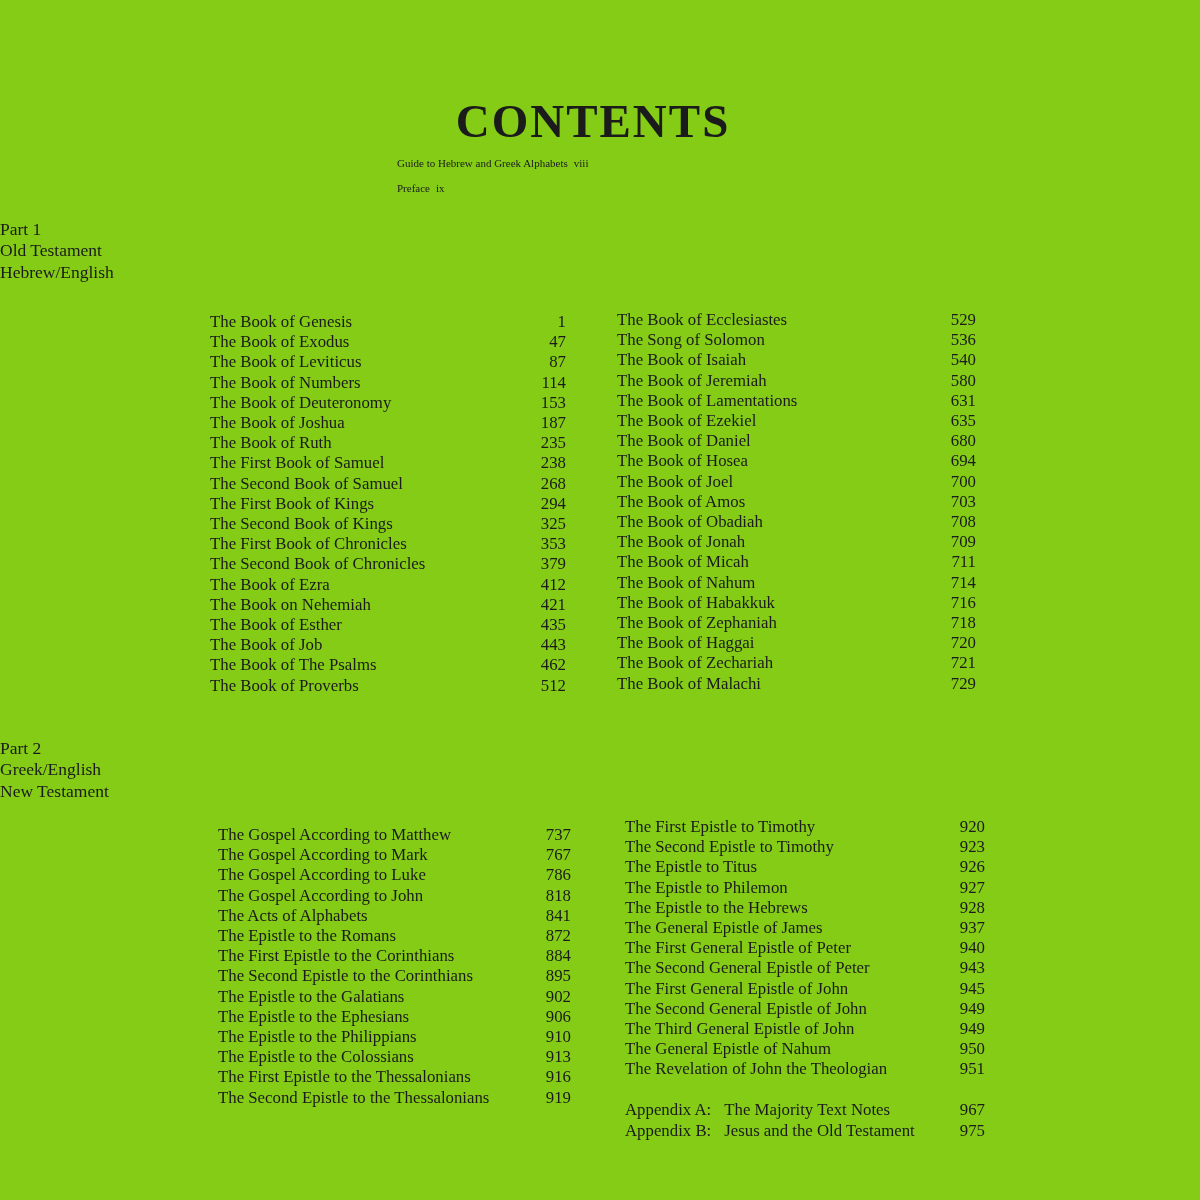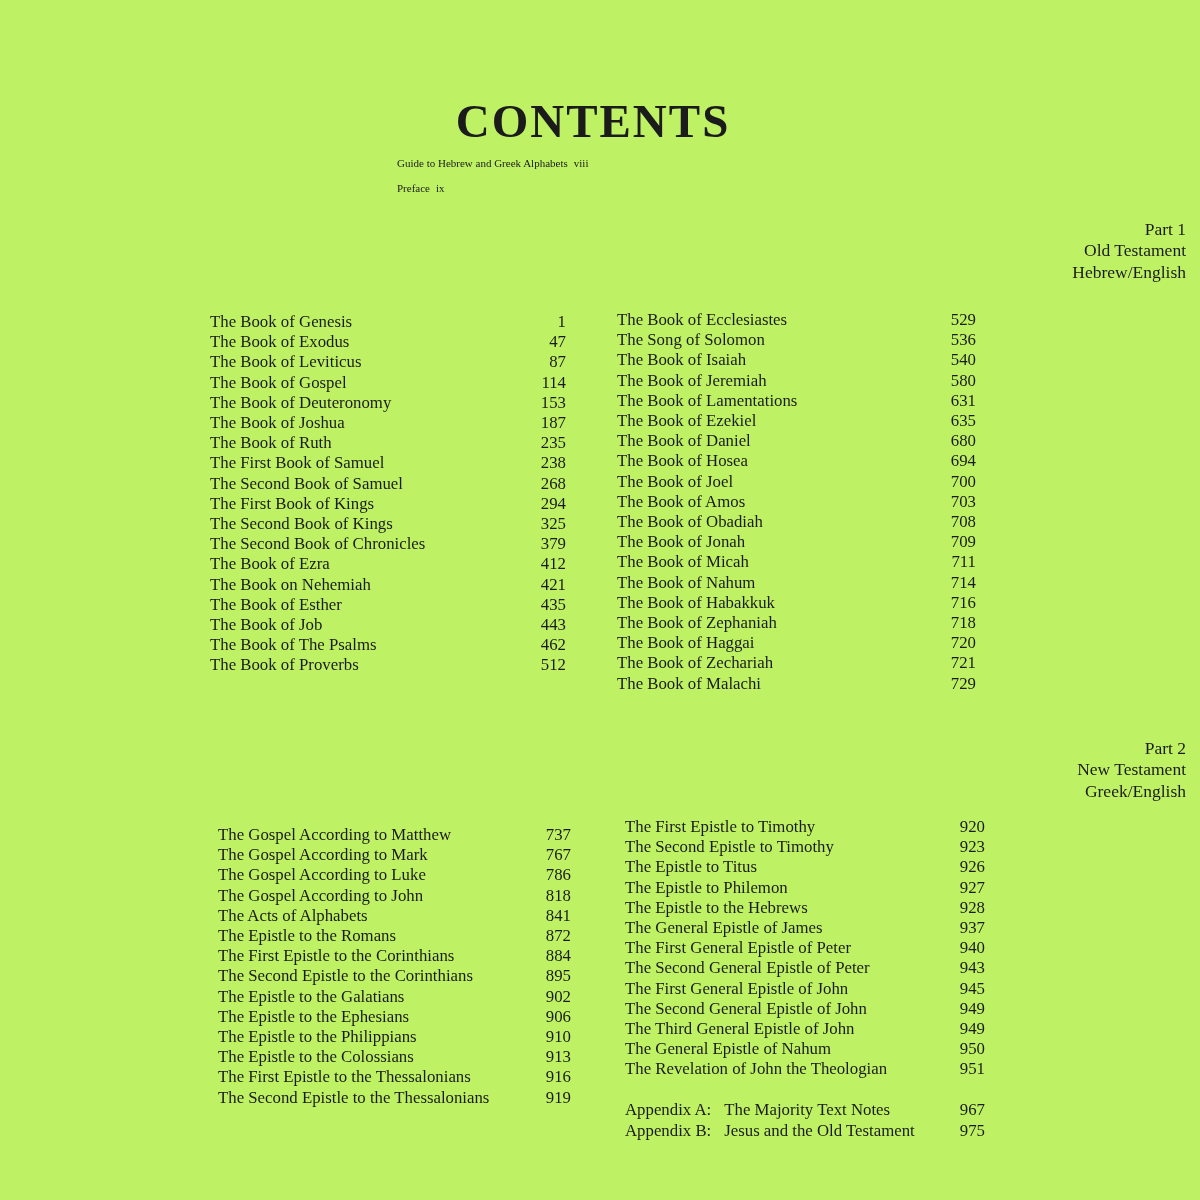--- a/index.html
+++ b/index.html
@@ -2,36 +2,36 @@
 <html><head>
 <meta charset="utf-8">
 <style>
   html,body{margin:0;padding:0;}
   body{
     width:1200px;height:1200px;
     background:#ffffff;
     font-family:"Liberation Serif", serif;
     color:#1b1b1b;
   }
-  .page{position:relative;width:1200px;height:1200px;background:#bef264;overflow:hidden;}
+  .page{position:relative;width:1200px;height:1200px;background:#84cc16;overflow:hidden;}
 
   .title{
     position:absolute;left:0;top:94px;width:1186px;
     text-align:center;
     font-size:47px;font-weight:bold;letter-spacing:2px;
     margin:0;
   }
 
   .front-matter{
     position:absolute;left:397px;top:151px;width:394px;
     font-size:11px;line-height:25px;
   }
 
   .part-heading{
-    position:absolute;left:0;width:1186px;text-align:right;
+    position:absolute;left:0;width:1186px;text-align:left;
     font-size:17.5px;line-height:21.3px;
   }
   .part1-heading{top:219px;}
   .part2-heading{top:738px;}
 
   .col{position:absolute;font-size:16.8px;}
   .col .row{display:flex;line-height:20.2px;}
   .ot-left {left:210px;top:312px;width:356px;}
   .ot-right{left:617px;top:310px;width:359px;}
   .nt-left {left:218px;top:825px;width:353px;}
@@ -69,21 +69,21 @@
       </div>
       <div class="row">
         <span class="ttl">The Book of Exodus</span>
         <span class="pg">47</span>
       </div>
       <div class="row">
         <span class="ttl">The Book of Leviticus</span>
         <span class="pg">87</span>
       </div>
       <div class="row">
-        <span class="ttl">The Book of Gospel</span>
+        <span class="ttl">The Book of Numbers</span>
         <span class="pg">114</span>
       </div>
       <div class="row">
         <span class="ttl">The Book of Deuteronomy</span>
         <span class="pg">153</span>
       </div>
       <div class="row">
         <span class="ttl">The Book of Joshua</span>
         <span class="pg">187</span>
       </div>
@@ -101,20 +101,24 @@
       </div>
       <div class="row">
         <span class="ttl">The First Book of Kings</span>
         <span class="pg">294</span>
       </div>
       <div class="row">
         <span class="ttl">The Second Book of Kings</span>
         <span class="pg">325</span>
       </div>
       <div class="row">
+        <span class="ttl">The First Book of Chronicles</span>
+        <span class="pg">353</span>
+      </div>
+      <div class="row">
         <span class="ttl">The Second Book of Chronicles</span>
         <span class="pg">379</span>
       </div>
       <div class="row">
         <span class="ttl">The Book of Ezra</span>
         <span class="pg">412</span>
       </div>
       <div class="row">
         <span class="ttl">The Book on Nehemiah</span>
         <span class="pg">421</span>
@@ -211,22 +215,22 @@
         <span class="pg">721</span>
       </div>
       <div class="row">
         <span class="ttl">The Book of Malachi</span>
         <span class="pg">729</span>
       </div>
     </div>
 
   <div class="part-heading part2-heading">
     <div>Part 2</div>
+    <div>Greek/English</div>
     <div>New Testament</div>
-    <div>Greek/English</div>
   </div>
 
   <div class="col nt-left">
       <div class="row">
         <span class="ttl">The Gospel According to Matthew</span>
         <span class="pg">737</span>
       </div>
       <div class="row">
         <span class="ttl">The Gospel According to Mark</span>
         <span class="pg">767</span>

